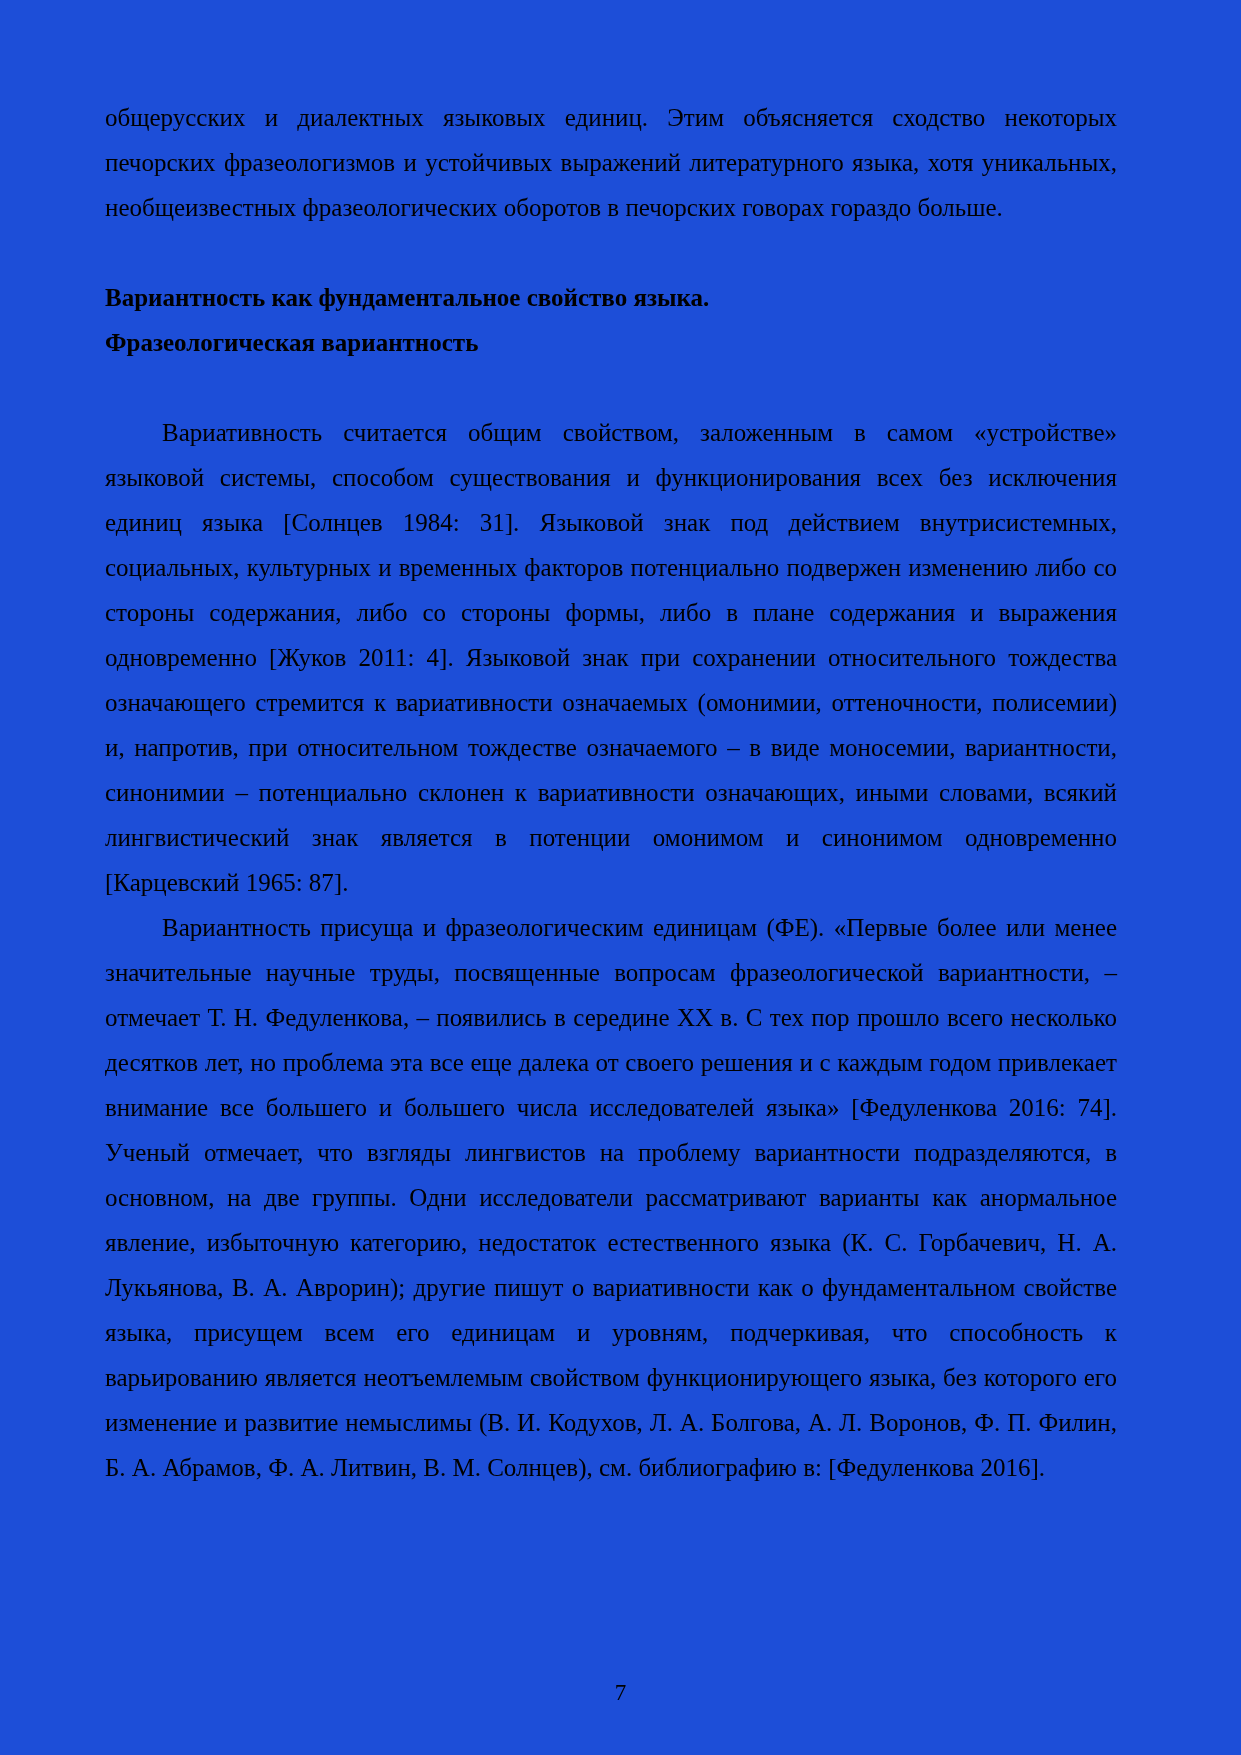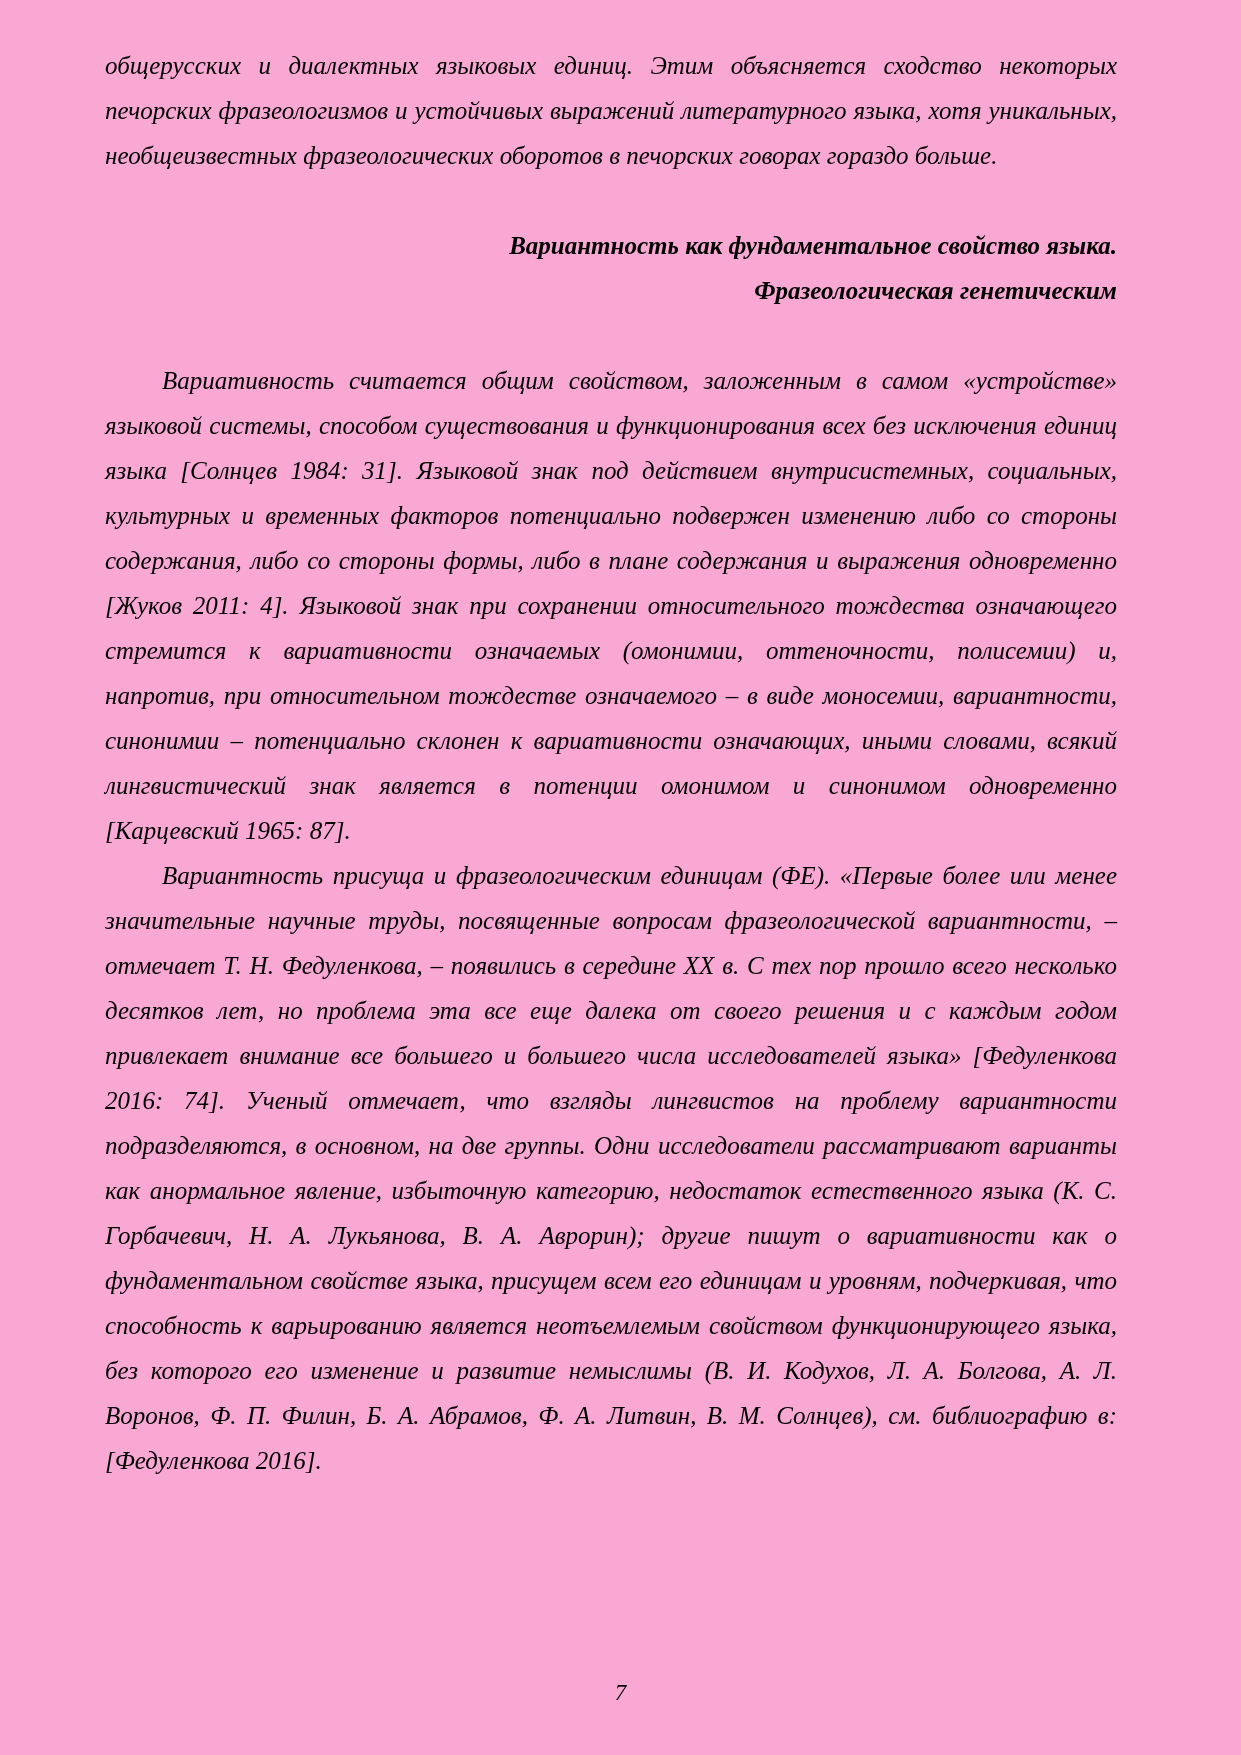--- a/index.html
+++ b/index.html
@@ -6,42 +6,41 @@
     margin: 0;
     padding: 0;
     background: #ffffff;
   }
   .page {
     position: relative;
     width: 1241px;
     height: 1755px;
     margin: 0 auto;
     box-sizing: border-box;
-    background: #f9a8d4;
+    background: #1d4ed8;
     color: #000000;
     font-family: "Liberation Serif", "DejaVu Serif", serif;
     font-size: 25px;
     line-height: 45px;
-    padding: 43px 124px 0 105px;
+    padding: 95px 124px 0 105px;
     overflow: hidden;
-    font-style: italic;
   }
   .para {
     margin: 0;
     text-align: justify;
   }
   .para.indent {
     text-indent: 57px;
   }
   .heading {
     margin: 45px 0 45px 0;
     font-size: 25px;
     line-height: 45px;
     font-weight: bold;
-    text-align: right;
+    text-align: left;
   }
   .heading-line {
     display: block;
   }
   .page-number {
     position: absolute;
     bottom: 48px;
     left: 0;
     right: 0;
     text-align: center;
@@ -51,21 +50,21 @@
 </style>
 </head>
 <body>
 
 <div class="page">
 
   <p class="para">общерусских и диалектных языковых единиц. Этим объясняется сходство некоторых печорских фразеологизмов и устойчивых выражений литературного языка, хотя уникальных, необщеизвестных фразеологических оборотов в печорских говорах гораздо больше.</p>
 
   <h2 class="heading">
     <span class="heading-line">Вариантность как фундаментальное свойство языка.</span>
-    <span class="heading-line">Фразеологическая генетическим</span>
+    <span class="heading-line">Фразеологическая вариантность</span>
   </h2>
 
   <p class="para indent">Вариативность считается общим свойством, заложенным в самом «устройстве» языковой системы, способом существования и функционирования всех без исключения единиц языка [Солнцев 1984: 31]. Языковой знак под действием внутрисистемных, социальных, культурных и временных факторов потенциально подвержен изменению либо со стороны содержания, либо со стороны формы, либо в плане содержания и выражения одновременно [Жуков 2011: 4]. Языковой знак при сохранении относительного тождества означающего стремится к вариативности означаемых (омонимии, оттеночности, полисемии) и, напротив, при относительном тождестве означаемого – в виде моносемии, вариантности, синонимии – потенциально склонен к вариативности означающих, иными словами, всякий лингвистический знак является в потенции омонимом и синонимом одновременно [Карцевский 1965: 87].</p>
 
   <p class="para indent">Вариантность присуща и фразеологическим единицам (ФЕ). «Первые более или менее значительные научные труды, посвященные вопросам фразеологической вариантности, – отмечает Т. Н. Федуленкова, – появились в середине XX в. С тех пор прошло всего несколько десятков лет, но проблема эта все еще далека от своего решения и с каждым годом привлекает внимание все большего и большего числа исследователей языка» [Федуленкова 2016: 74]. Ученый отмечает, что взгляды лингвистов на проблему вариантности подразделяются, в основном, на две группы. Одни исследователи рассматривают варианты как анормальное явление, избыточную категорию, недостаток естественного языка (К. С. Горбачевич, Н. А. Лукьянова, В. А. Аврорин); другие пишут о вариативности как о фундаментальном свойстве языка, присущем всем его единицам и уровням, подчеркивая, что способность к варьированию является неотъемлемым свойством функционирующего языка, без которого его изменение и развитие немыслимы (В. И. Кодухов, Л. А. Болгова, А. Л. Воронов, Ф. П. Филин, Б. А. Абрамов, Ф. А. Литвин, В. М. Солнцев), см. библиографию в: [Федуленкова 2016].</p>
 
 
   <div class="page-number">7</div>
 
 </div>

